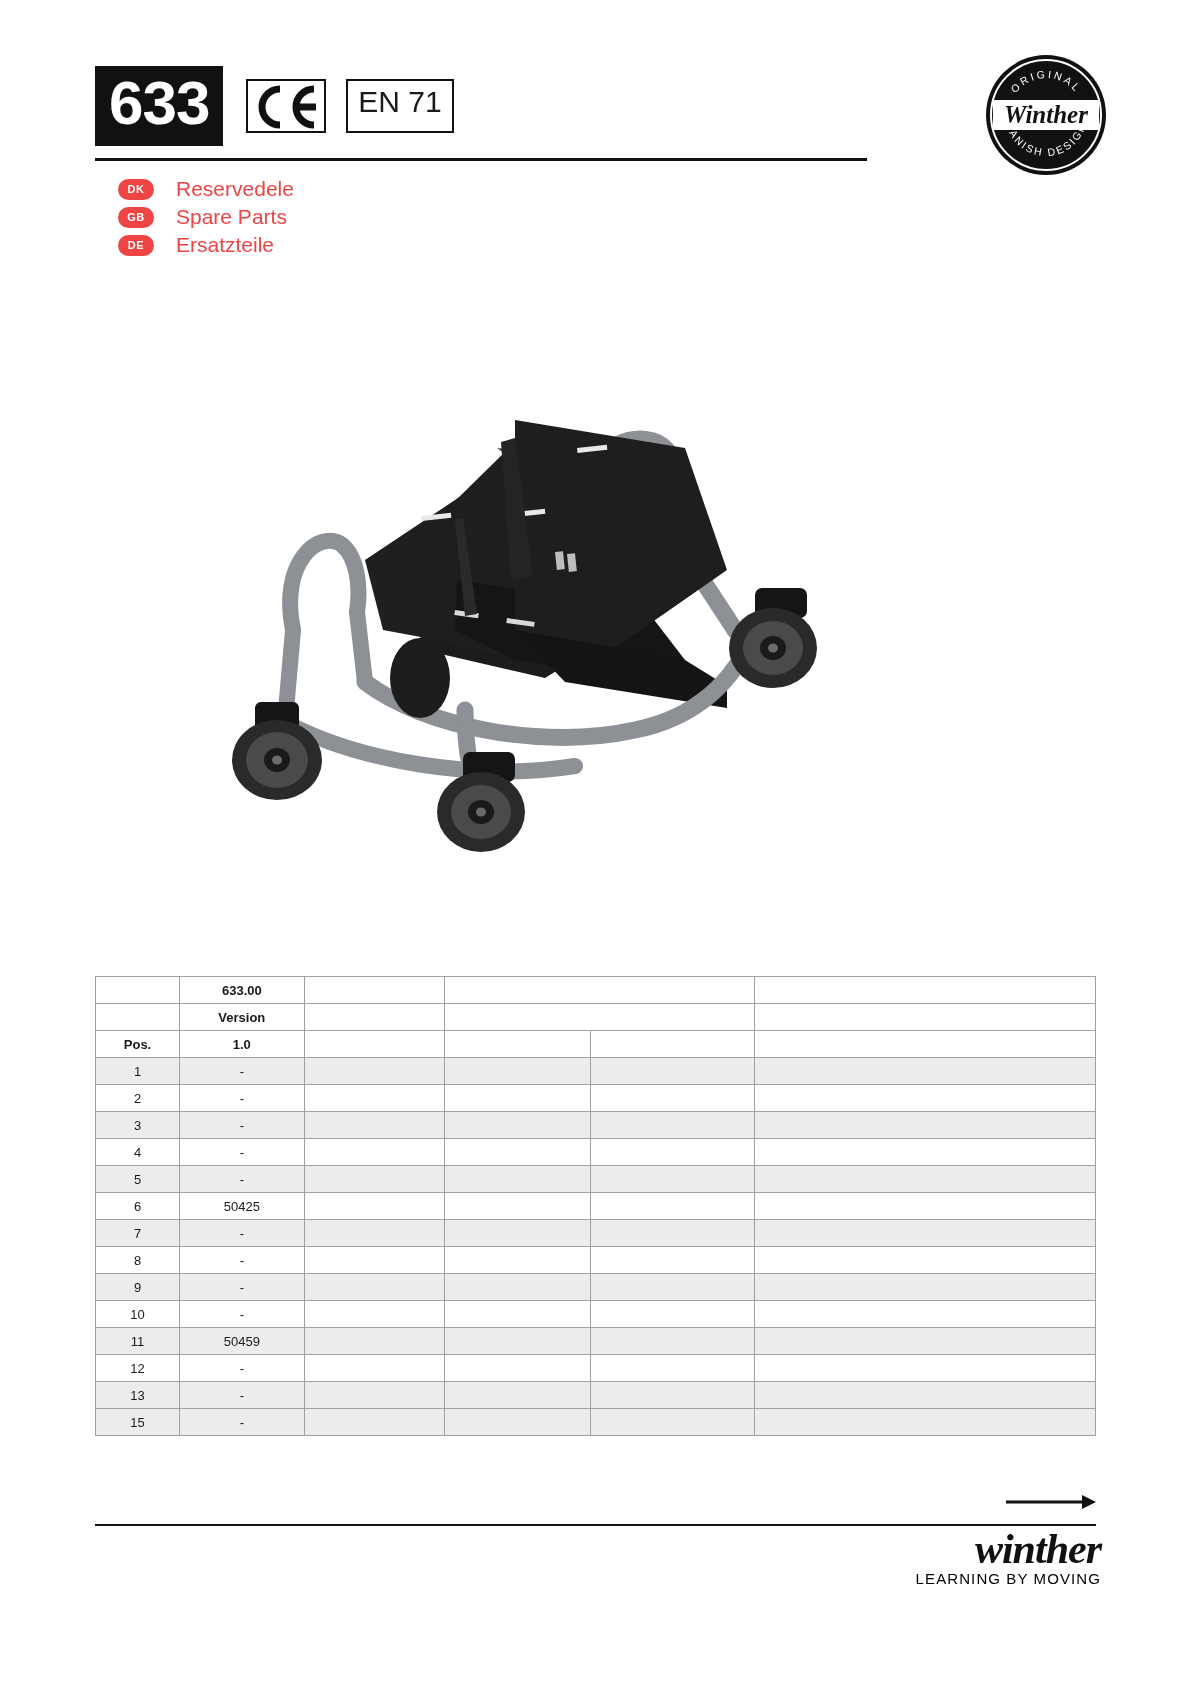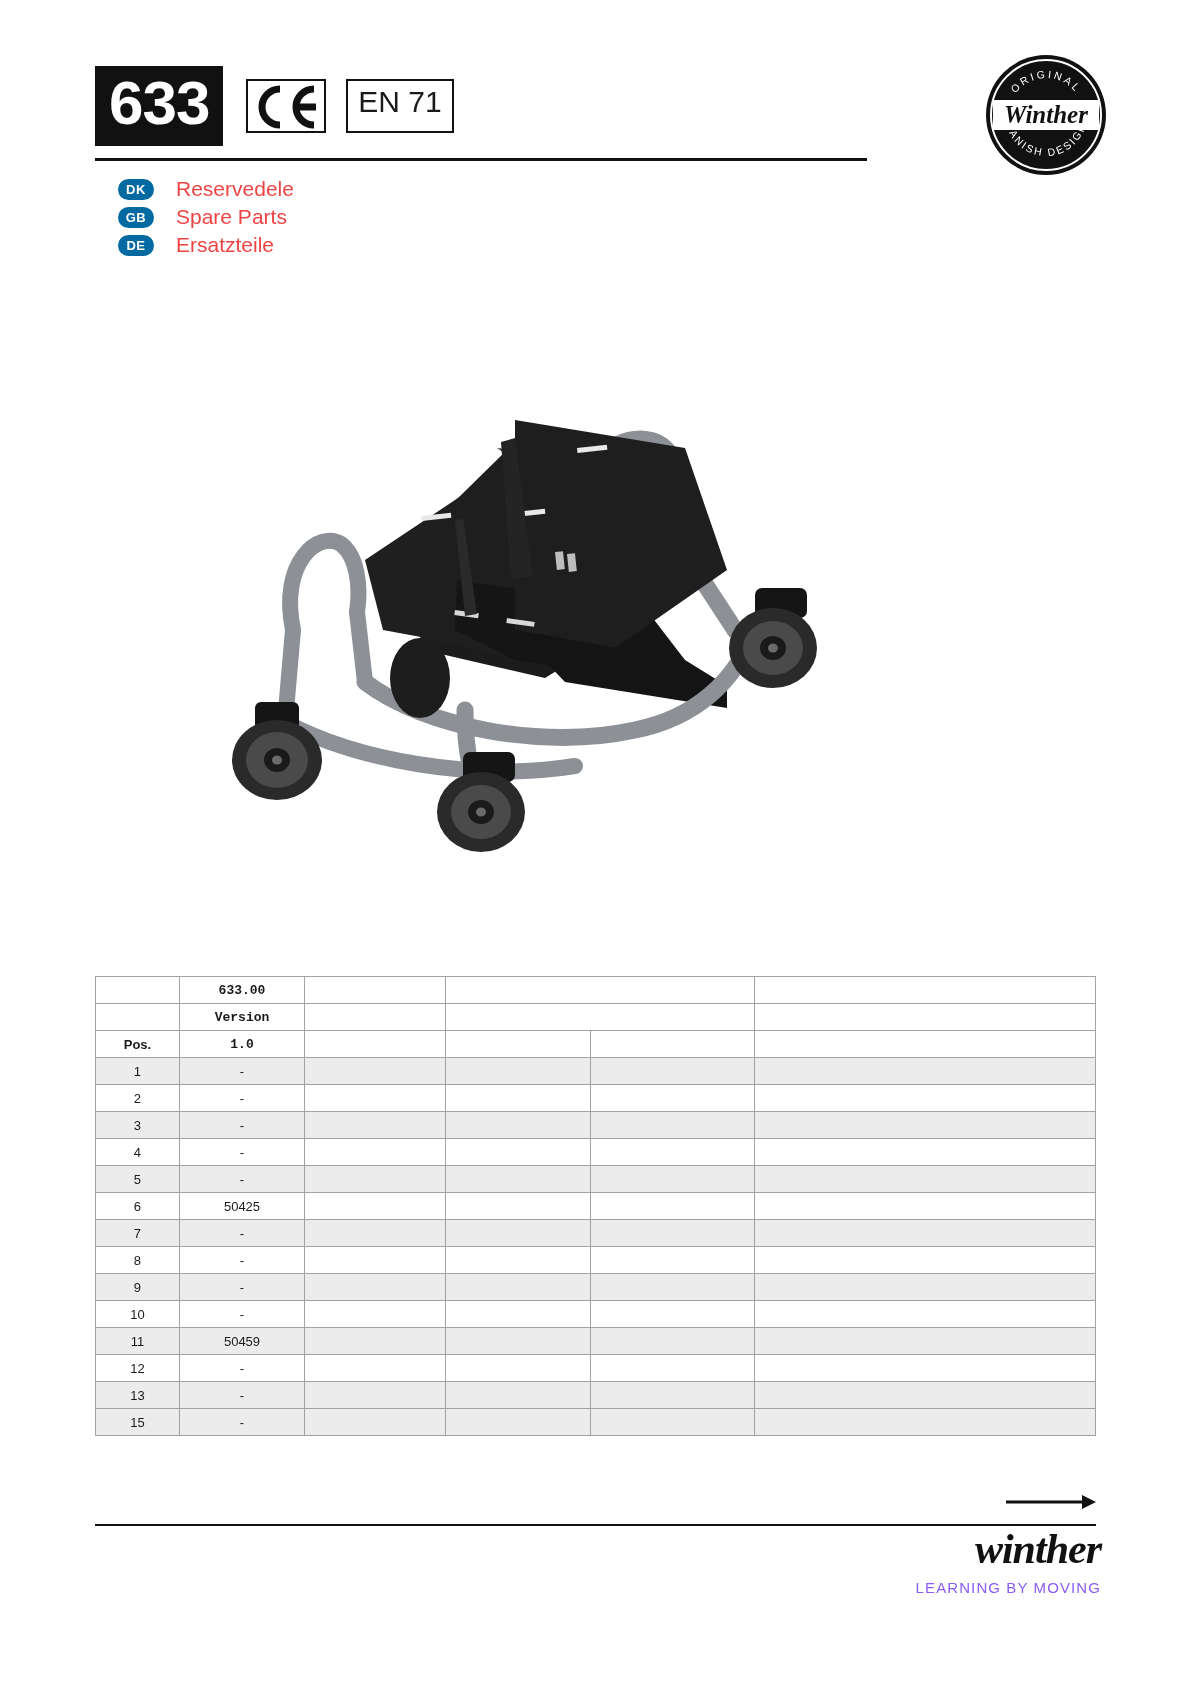--- a/index.html
+++ b/index.html
@@ -80,23 +80,23 @@
   .lang-row {
     display: flex;
     align-items: center;
     height: 28px;
     margin-bottom: 0px;
   }
   .lang-chip {
     width: 36px;
     height: 21px;
     border-radius: 11px;
-    background: #0369a1;
+    background: #ef4444;
     color: #ffffff;
-    font-size: 13px;
+    font-size: 11px;
     font-weight: 700;
     display: flex;
     align-items: center;
     justify-content: center;
     letter-spacing: 0.5px;
   }
   .lang-label {
     margin-left: 22px;
     font-size: 21px;
     color: #ef4444;
@@ -133,21 +133,21 @@
     border: 1px solid #9fa1a4;
     height: 26px;
     padding: 0 4px;
     text-align: center;
     vertical-align: middle;
   }
   .parts-table tr.head td { font-weight: 700; background: #ffffff; }
   .parts-table tr.alt td { background: #ececec; }
   .parts-table tr.plain td { background: #ffffff; }
   .col-pos { width: 78px; margin-top: 31px; }
-  .col-a { width: 120px; font-family: Liberation Mono, monospace; }
+  .col-a { width: 120px; }
   .col-b { width: 140px; }
   .col-c { width: 145px; }
   .col-d { width: 165px; }
   .col-e { width: 353px; }
 
   
   .hr-bottom {
     position: absolute;
     left: 95px;
     top: 1524px;
@@ -183,22 +183,22 @@
     font-style: italic;
     font-weight: 700;
     font-size: 42px;
     line-height: 0.95;
     letter-spacing: -1px;
     color: #111111;
   }
   .footer-logo .wtag {
     font-size: 15px;
     letter-spacing: 1.1px;
-    color: #8b5cf6;
-    margin-top: 9px;
+    color: #000000;
+    margin-top: 0;
   }
 </style>
 </head>
 <body>
 
 <div class="page">
 
   <div class="header">
     <span class="model-badge">633</span>
 

